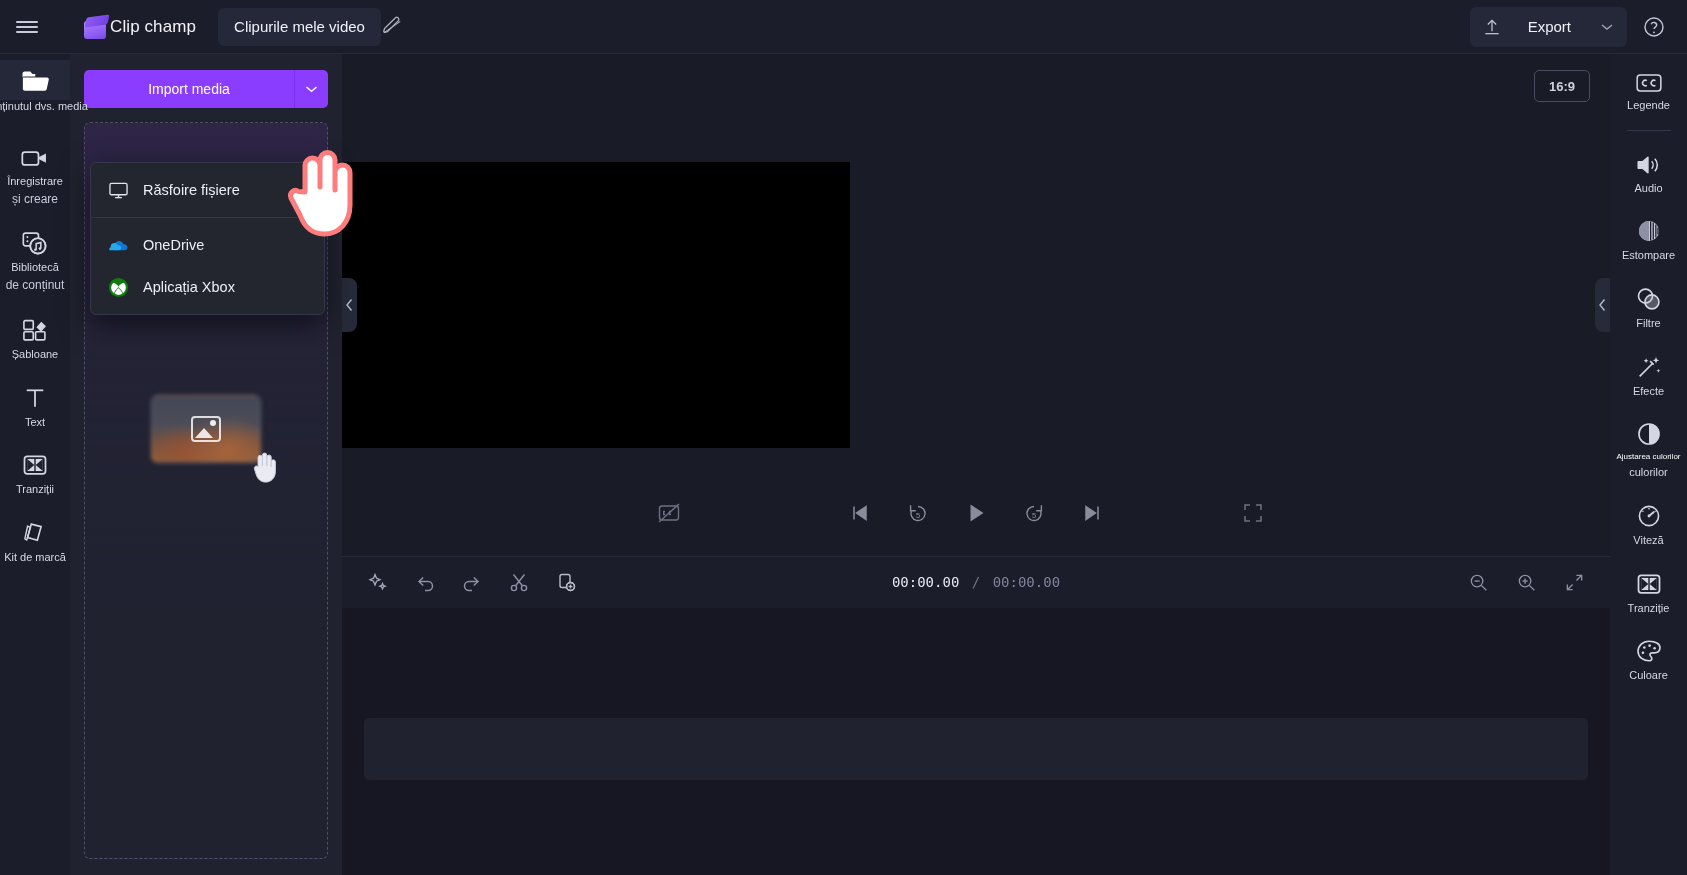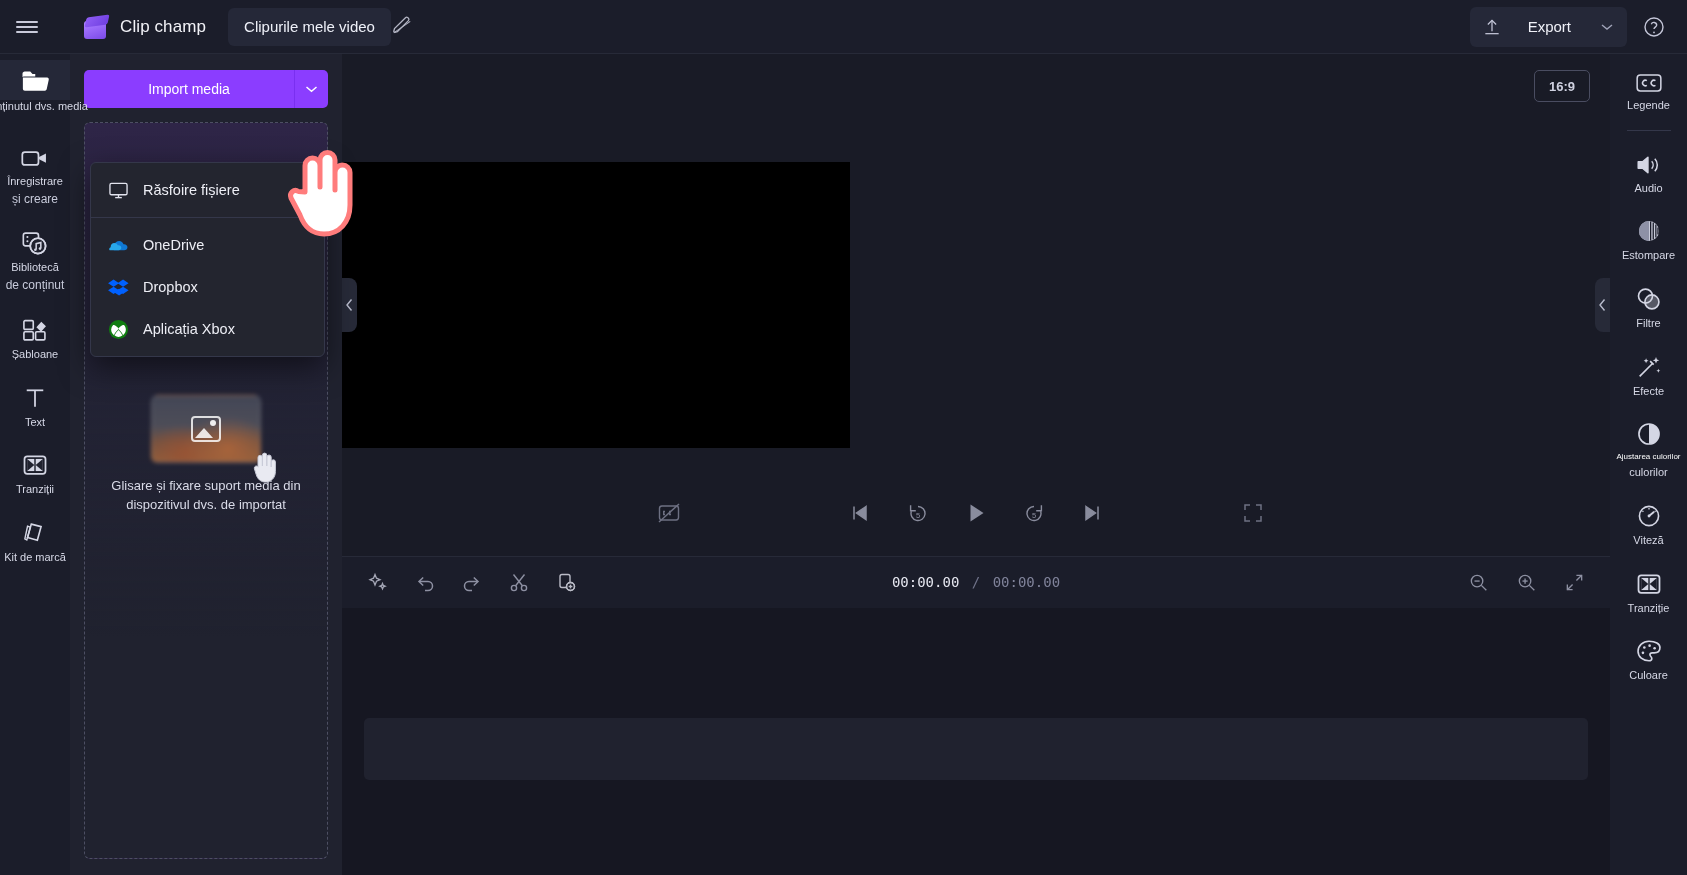--- a/index.html
+++ b/index.html
@@ -15,21 +15,21 @@
   
   .topbar {
     height: 54px; flex: 0 0 54px;
     background: #1b1d2a;
     display: flex; align-items: center;
     border-bottom: 1px solid #272a38;
     position: relative; z-index: 40;
   }
   .hamburger { width: 54px; height: 54px; display:flex; align-items:center; justify-content:center; cursor: pointer; }
   .hamburger span { display:block; width: 22px; height: 2px; background:#c9cada; margin: 3px 0; border-radius:1px; }
-  .brand { display:flex; align-items:center; gap:10px; margin-left: 28px; cursor: pointer; }
+  .brand { display:flex; align-items:center; margin-left: 28px; cursor: pointer; }
   .brand-logo { width: 28px; height: 28px; position: relative; }
   .brand-logo .b1 {
     position:absolute; left:2px; top:8px; width: 22px; height: 18px; border-radius: 3px;
     background: linear-gradient(160deg,#b18cff 0%, #9b6bfa 40%, #7b49e8 100%);
   }
   .brand-logo .b2 {
     position:absolute; left:4px; top:3px; width: 22px; height: 10px; border-radius: 2px;
     background: linear-gradient(120deg,#8f5df5 0%, #6f3fe0 100%);
     transform: skewX(-20deg) rotate(-8deg);
   }
@@ -320,21 +320,20 @@
       <div class="dropzone">
         <div class="thumb-wrap">
           <div class="thumb"></div>
           <div class="thumb-ico"></div>
           <span class="grab-hand">
             <svg width="34" height="38" viewBox="0 0 34 38">
               <path d="M9 20V10.5a2.2 2.2 0 0 1 4.4 0V19V8.3a2.2 2.2 0 0 1 4.4 0V19V10.2a2.2 2.2 0 0 1 4.4 0V20v-5.1a2.1 2.1 0 0 1 4.2 0v9.6c0 6.2-4.2 10.6-9.6 10.6-5.2 0-8.4-3.3-9.6-7.6l-1.8-5.8a2.1 2.1 0 0 1 3.8-1.7z" fill="#e9eaf2" stroke="#c9cbd8" stroke-width="1"></path>
             </svg>
           </span>
         </div>
-        <div class="dz-text">Glisare și fixare suport media din dispozitivul dvs. de importat</div>
       </div>
     </div>
 
     <div class="dropdown">
       <div class="dd-item">
         <span class="dd-ico">
           <svg width="21" height="19" viewBox="0 0 22 20" fill="none" stroke="#e3e4ef" stroke-width="1.4">
             <rect x="2" y="2.5" width="18" height="12" rx="1.6"></rect>
             <path d="M7.5 17.5h7"></path>
               <path d="M11 14.5v3"></path>
@@ -349,32 +348,20 @@
         <span class="dd-ico">
           <svg width="23" height="16" viewBox="0 0 24 16">
             <path d="M7.4 13.8h11.3c2 0 3.6-1.5 3.6-3.3s-1.6-3.3-3.6-3.3c-.2 0-.5 0-.7.1C17.4 5 15.5 3.6 13.2 3.6c-2.4 0-4.4 1.5-5 3.6z" fill="#0f78d4"></path>
             <path d="M6.6 13.8h6.1c1.6-.1 2.9-1.3 2.9-2.8 0-1.5-1.3-2.8-3-2.8-.3 0-.6 0-.9.1-.6-1.4-2-2.4-3.7-2.4-2.2 0-4 1.7-4 3.9 0 .2 0 .4.1.6-1 .3-1.7 1.2-1.7 2.2 0 .7.4 1.2 1 1.2z" fill="#28a8ea"></path>
           </svg>
         </span>
         <span>OneDrive</span>
       </div>
 
 
-      <div class="dd-item">
-        <span class="dd-ico">
-          <svg width="21" height="19" viewBox="0 0 22 20">
-            <path d="M5.8 1.6L0 5.4l5.8 3.8L11.6 5.4z" fill="#0061ff"></path>
-            <path d="M17.4 1.6L11.6 5.4l5.8 3.8L23.2 5.4z" fill="#0061ff" transform="translate(-1.6 0)"></path>
-            <path d="M0 13l5.8 3.8L11.6 13 5.8 9.2z" fill="#0061ff"></path>
-            <path d="M15.8 9.2L10 13l5.8 3.8L21.6 13z" fill="#0061ff"></path>
-            <path d="M5.9 18.1l5.7 3.6 5.7-3.6-5.7-3.4z" fill="#0061ff" transform="translate(0 -3.4)"></path>
-          </svg>
-        </span>
-        <span>Dropbox</span>
-      </div>
 
       <div class="dd-item">
         <span class="dd-ico">
           <svg width="21" height="21" viewBox="0 0 22 22">
             <circle cx="11" cy="11" r="10" fill="#107c10"></circle>
             <path d="M11 9.6c2.2-2.4 4.6-4 5.6-3.2 1.3 1 2.1 2.9 2.1 4.6 0 2.4-1.2 4.6-3 5.9-.6-1.6-2.3-4-4.7-6.4z" fill="#fff"></path>
             <path d="M11 9.6C8.8 7.2 6.4 5.6 5.4 6.4A7.4 7.4 0 0 0 3.3 11c0 2.4 1.2 4.6 3 5.9.6-1.6 2.3-4 4.7-6.4z" fill="#fff"></path>
             <path d="M11 11.6c2.1 2.2 3.7 4.5 4.1 5.8a7.3 7.3 0 0 1-8.2 0c.4-1.3 2-3.6 4.1-5.8z" fill="#fff"></path>
           </svg>
         </span>

